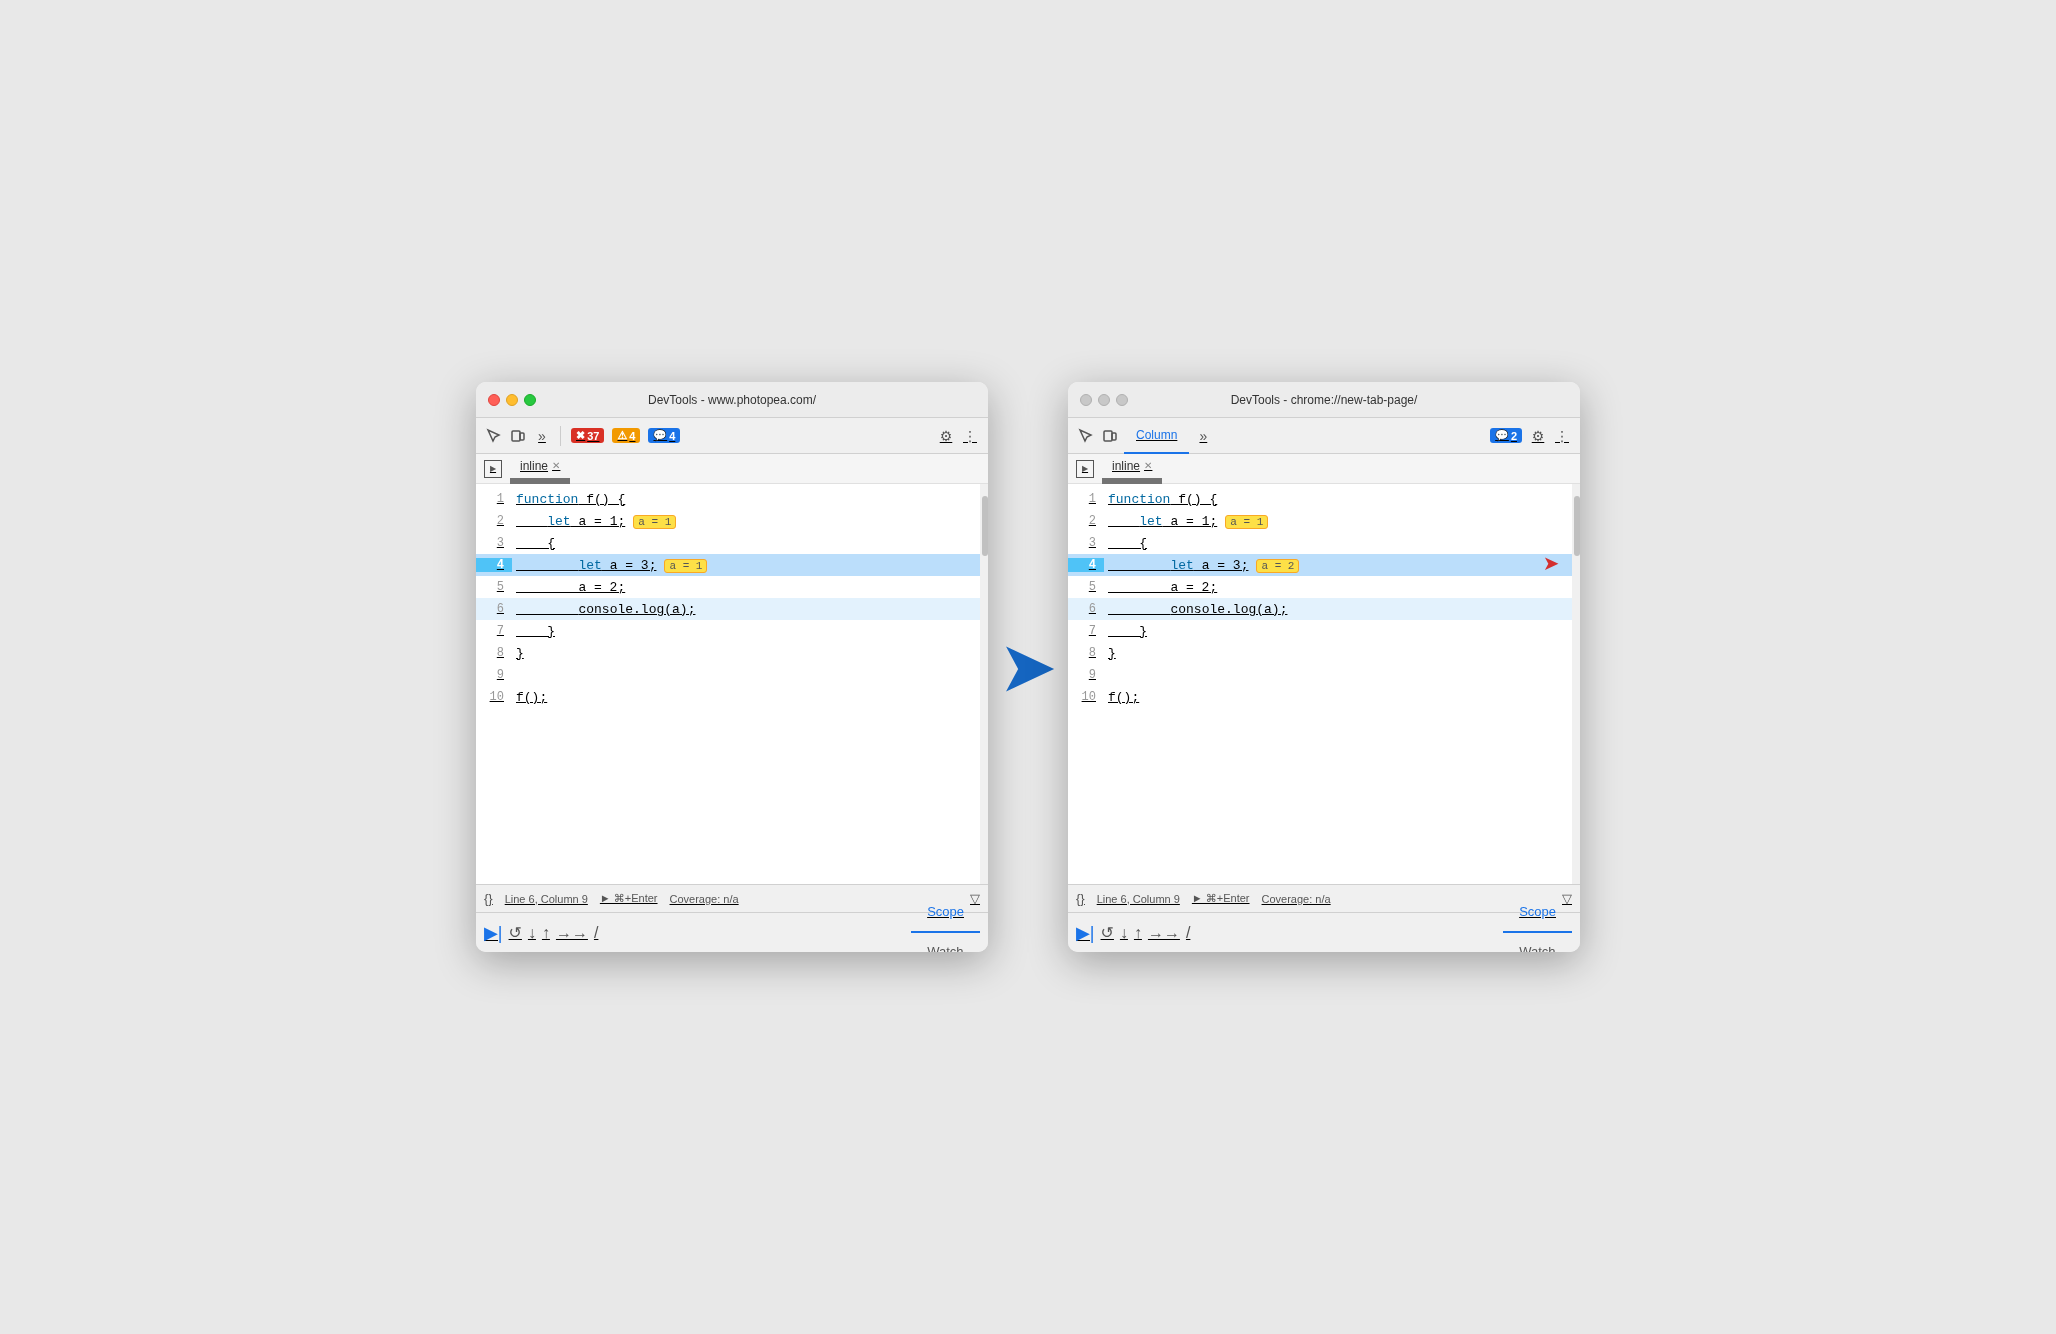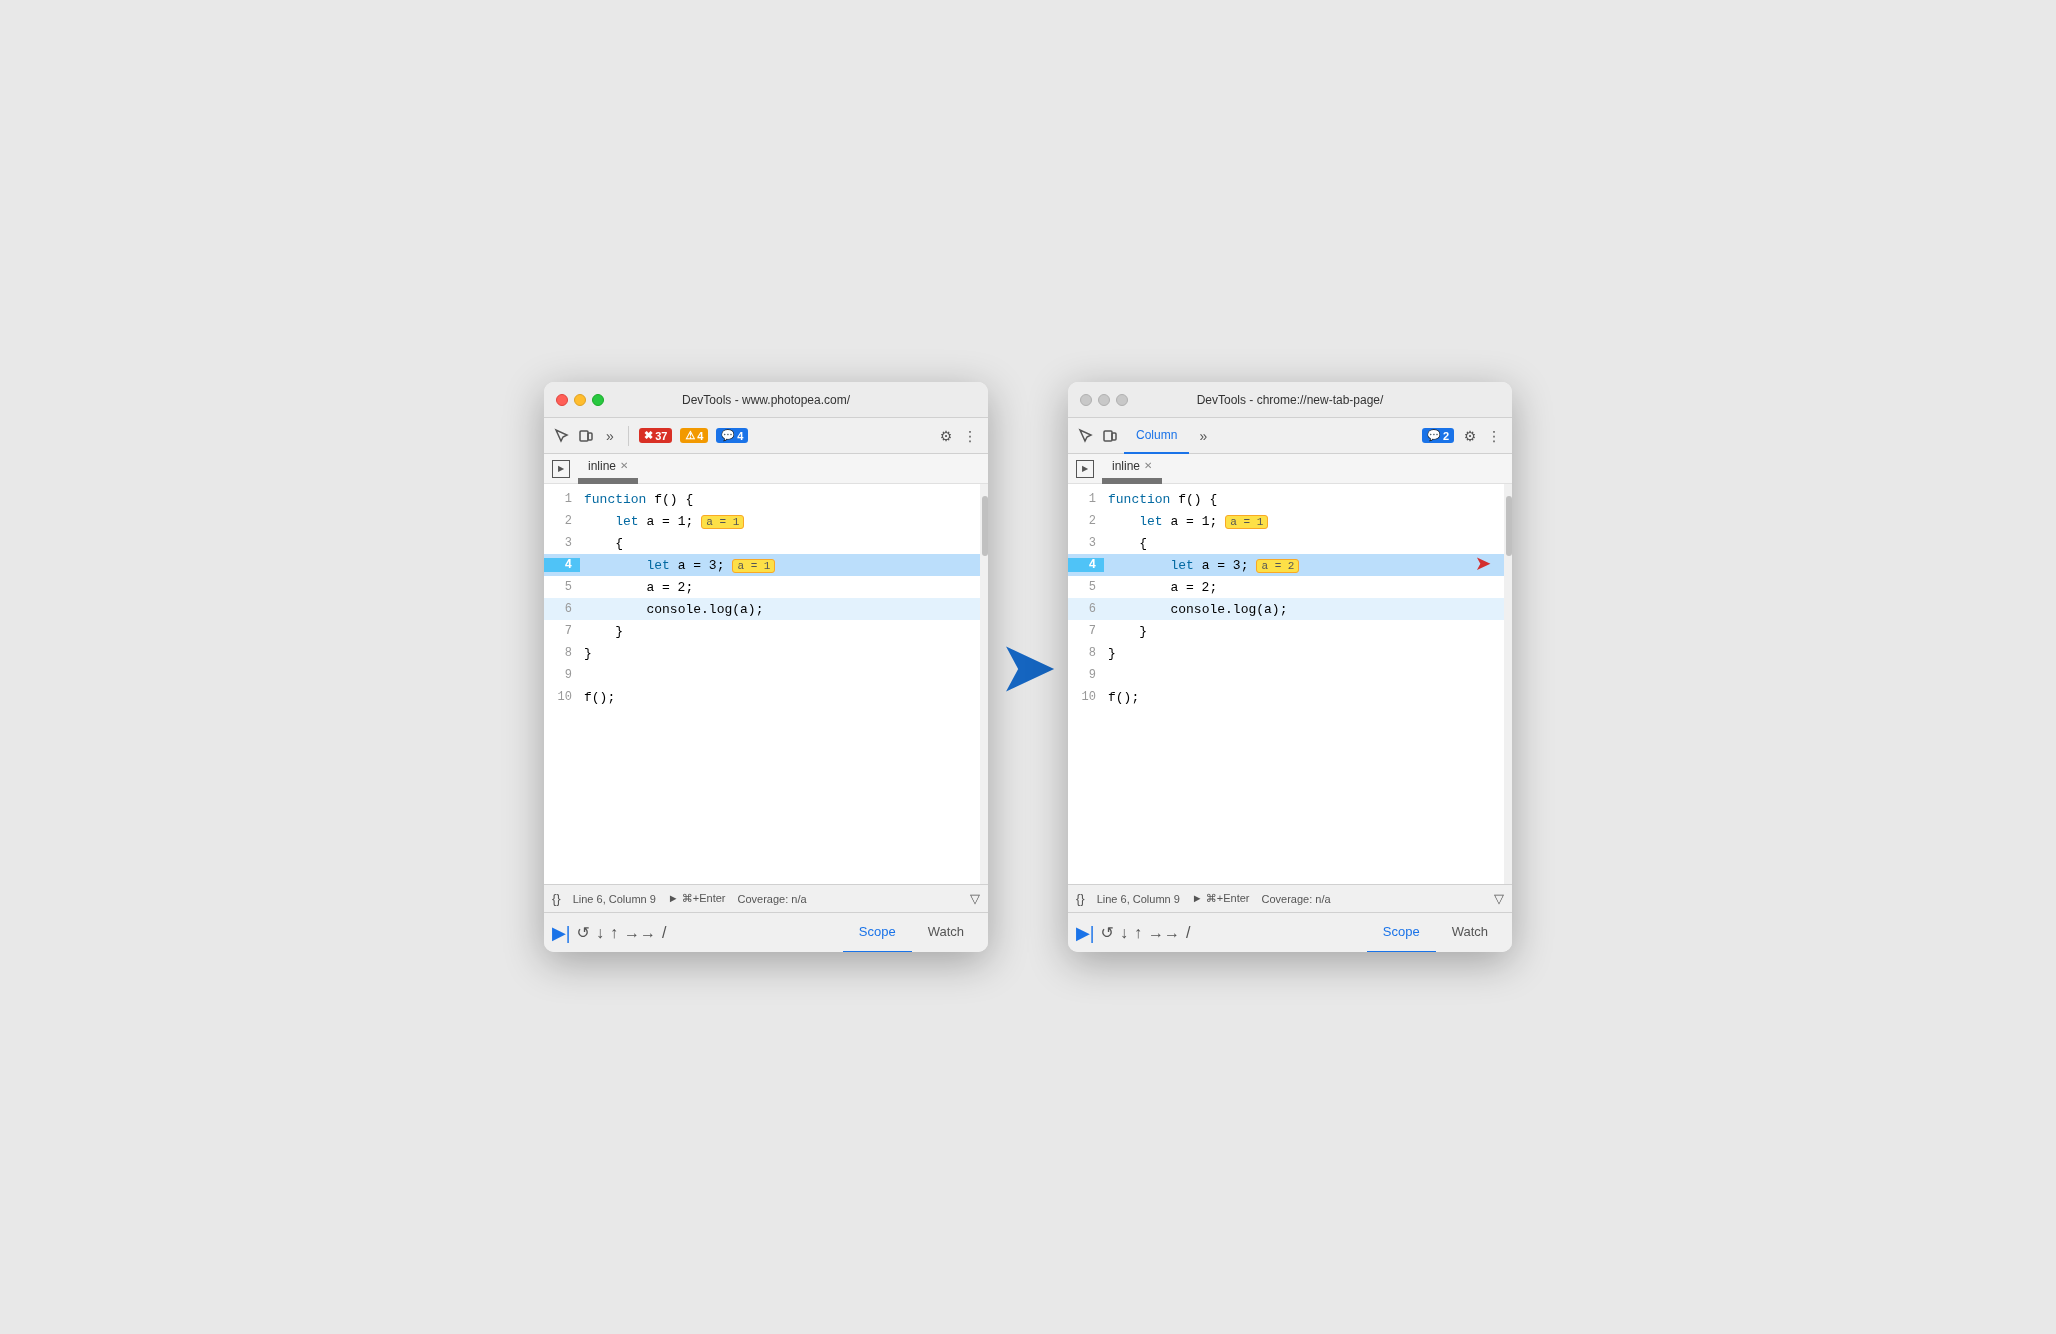--- a/index.html
+++ b/index.html
@@ -12,27 +12,28 @@
       font-family: -apple-system, BlinkMacSystemFont, 'Helvetica Neue', sans-serif;
     }
     .screenshot-container {
       display: flex;
       align-items: center;
       gap: 0;
       position: relative;
       padding: 40px;
     }
     .devtools-window {
-      width: 444px;
+      width: 512px;
       background: #f5f5f5;
       border-radius: 10px;
       box-shadow: 0 10px 40px rgba(0,0,0,0.3);
       overflow: hidden;
       display: flex;
       flex-direction: column;
+      text-decoration: underline;
     }
     
     .title-bar {
       background: #ececec;
       border-bottom: 1px solid #d0d0d0;
       display: flex;
       align-items: center;
       padding: 8px 12px;
       height: 36px;
       position: relative;
@@ -243,20 +244,21 @@
       border-top: 1px solid #d0d0d0;
       height: 40px;
       display: flex;
       align-items: center;
       padding: 0 8px;
       gap: 6px;
     }
     .bottom-tab-bar {
       display: flex;
       margin-left: auto;
+      flex-direction: column;
     }
     .bottom-tab {
       padding: 4px 16px;
       font-size: 13px;
       color: #555;
       cursor: pointer;
       border-bottom: 2px solid transparent;
       height: 40px;
       display: flex;
       align-items: center;

